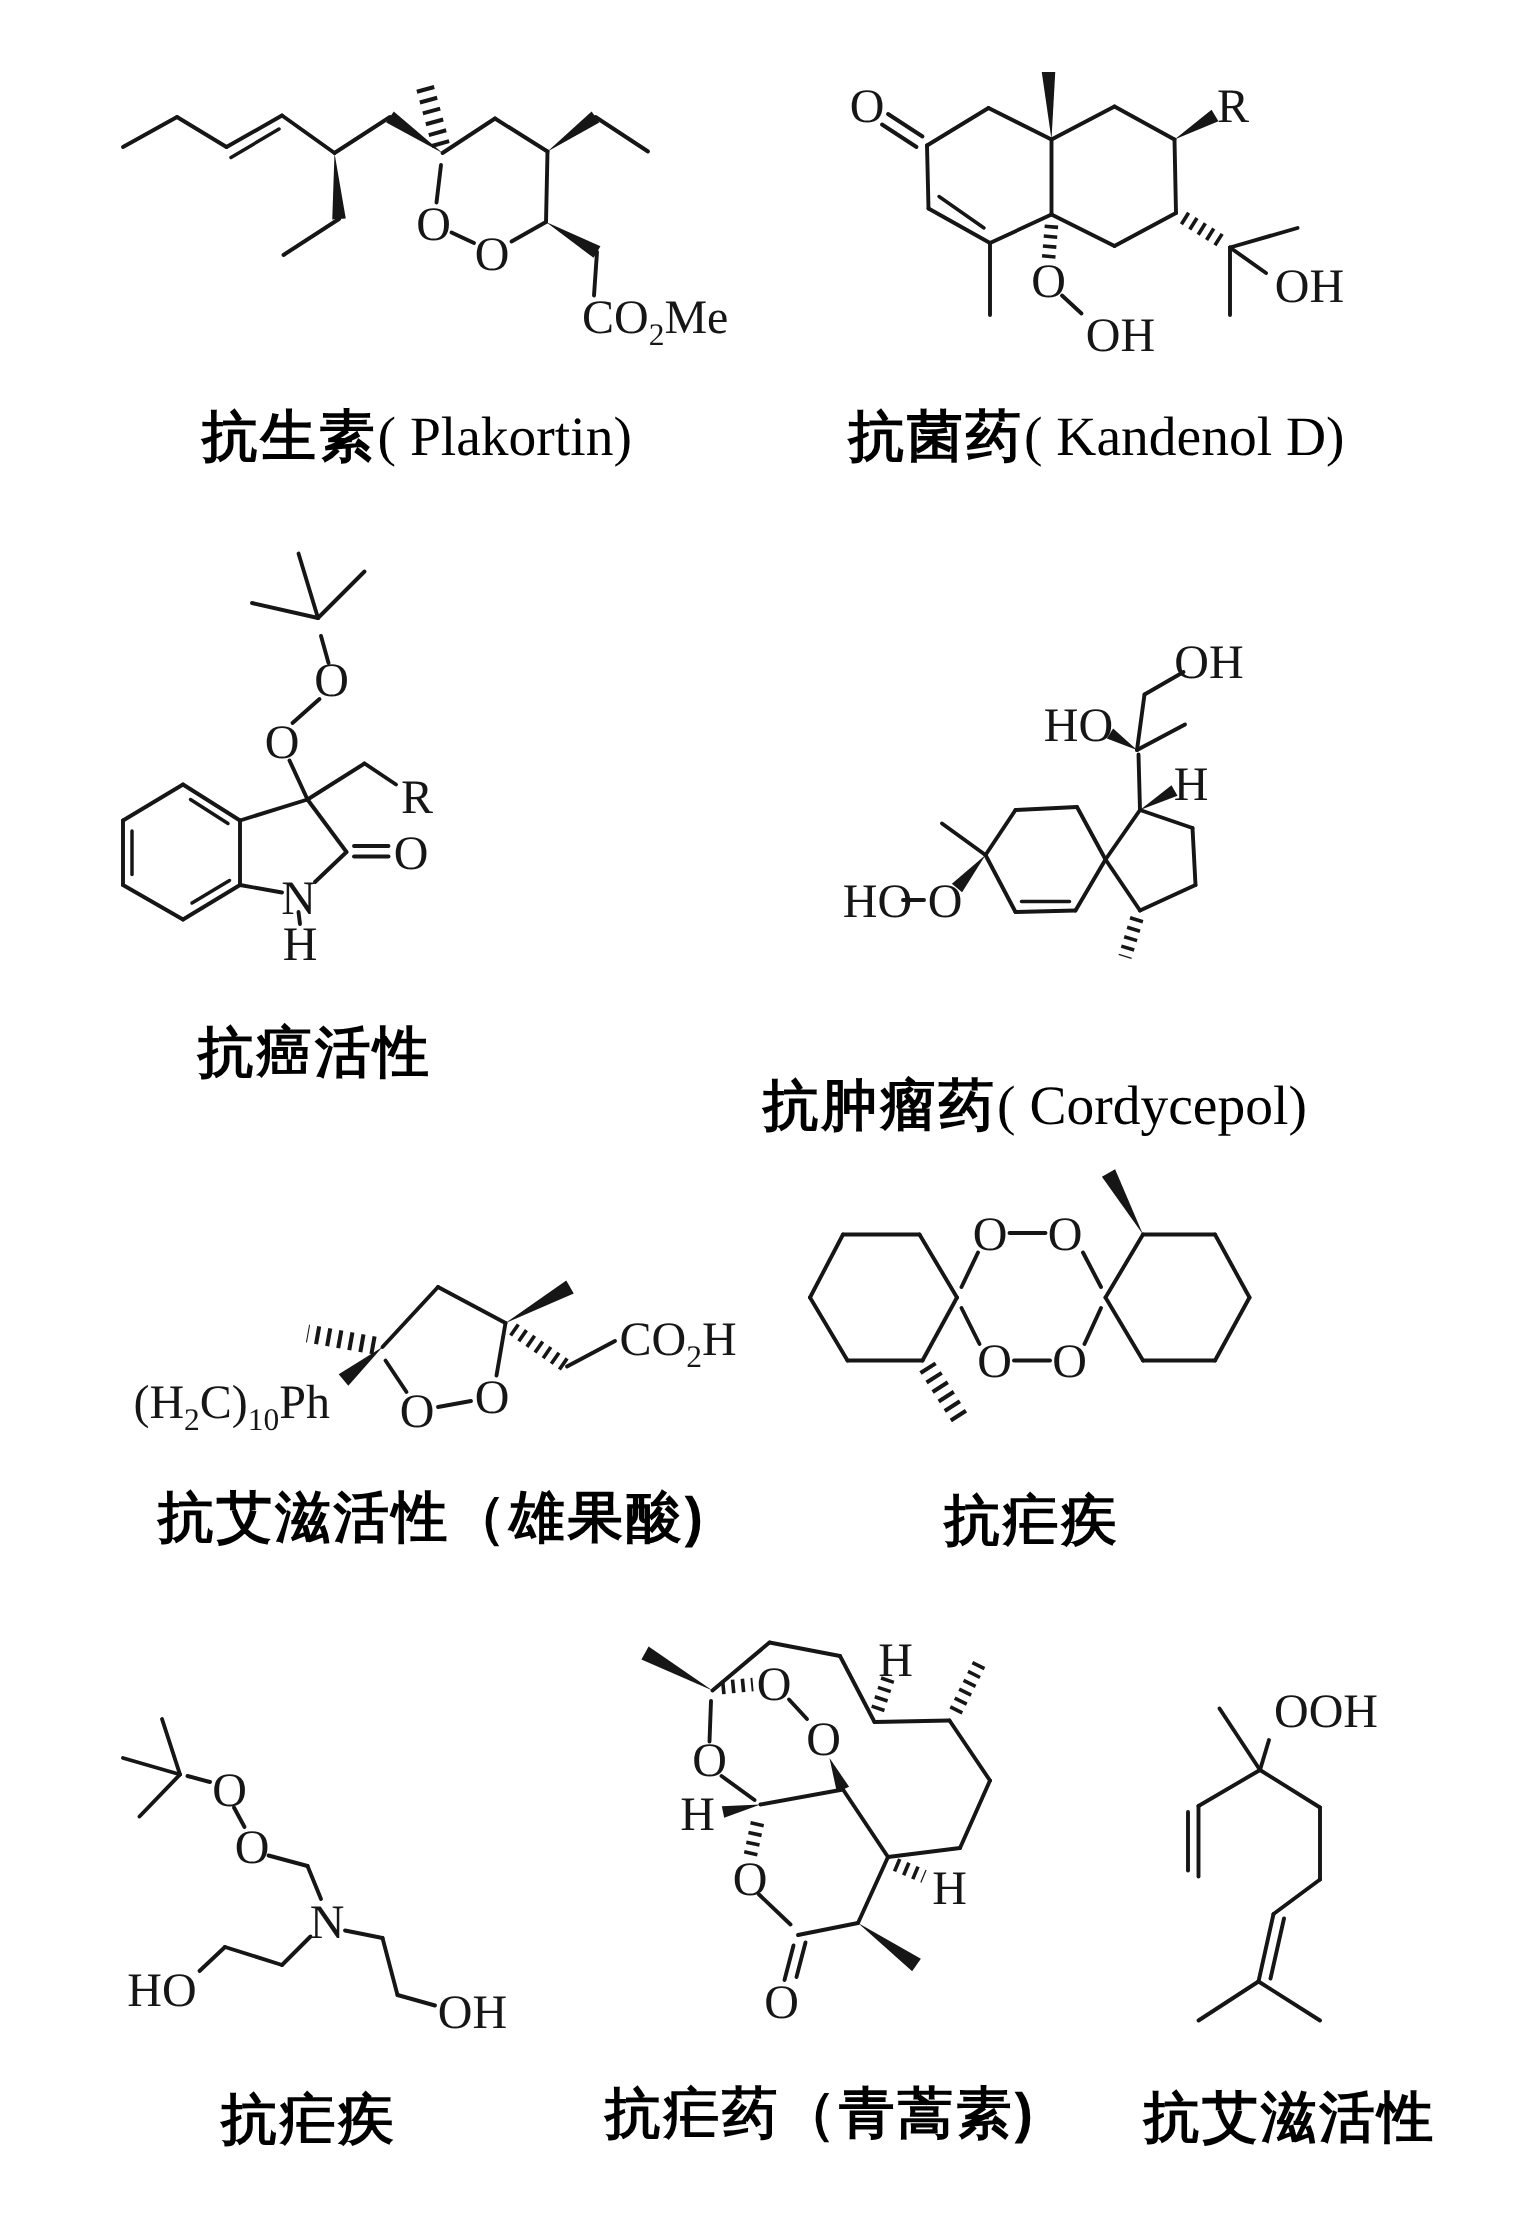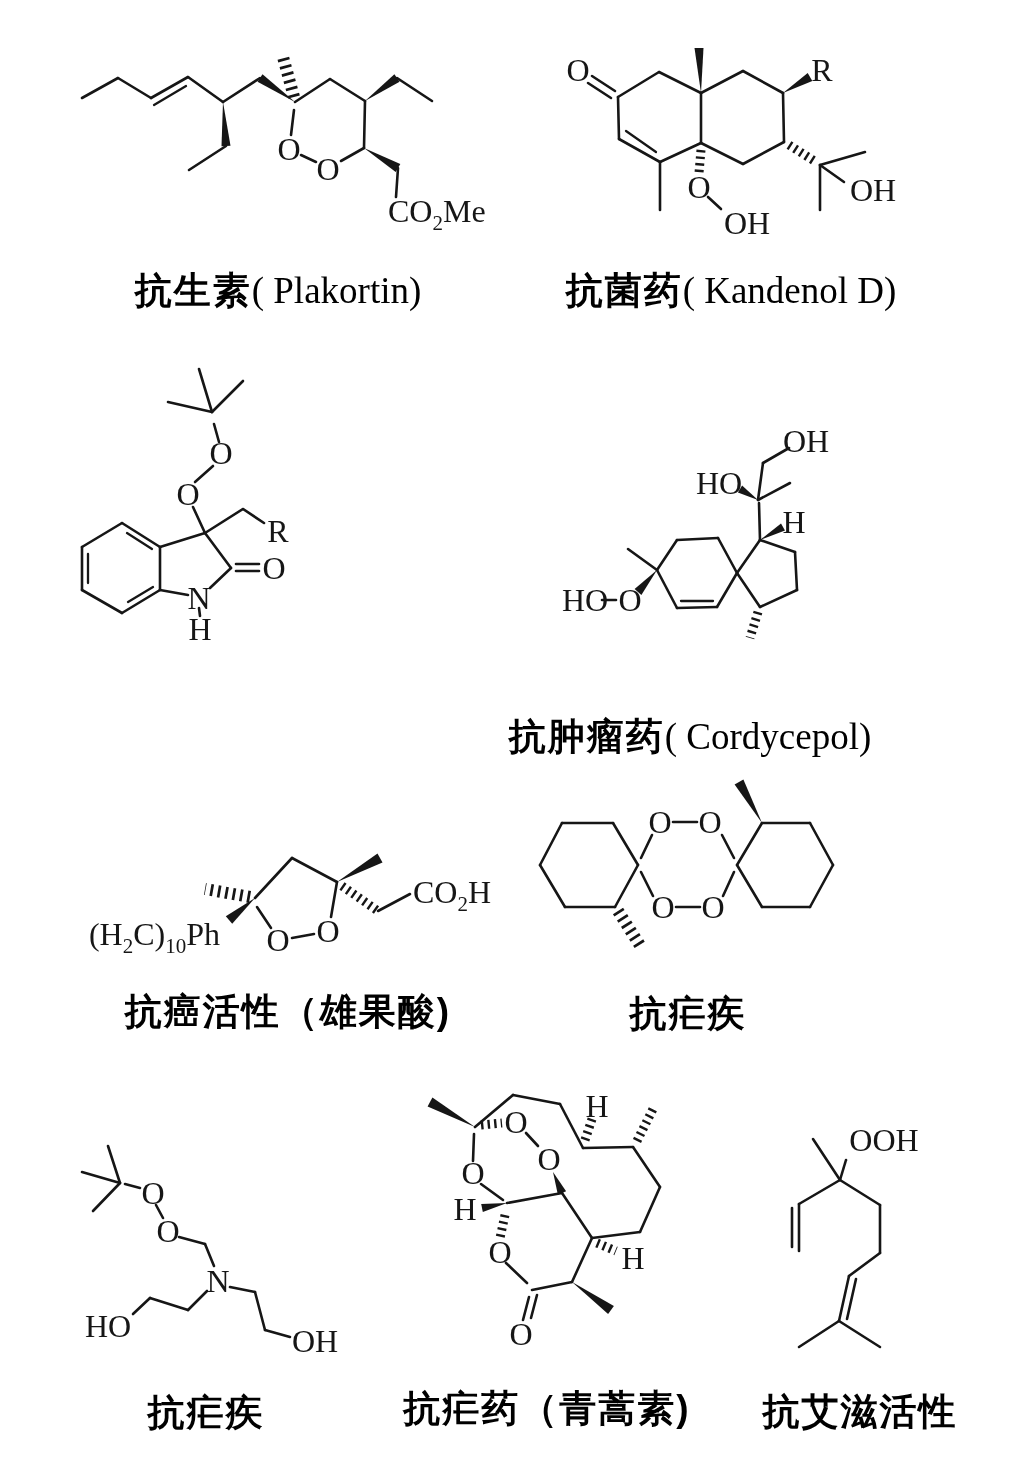--- a/index.html
+++ b/index.html
@@ -282,25 +282,28 @@
     <text x="884" y="1151" text-anchor="middle">OOH</text>
   </g>
 </svg>
 
 <div class="caption" style="left:531px;top:266px;width:400px;">
   <span class="zh">抗菌药</span><span class="latin">( Kandenol D)</span>
 </div>
 <div class="caption" style="left:78px;top:266px;width:400px;">
   <span class="zh">抗生素</span><span class="latin">( Plakortin)</span>
 </div>
+<div class="caption" style="left:60px;top:677px;width:300px;">
+  <span class="zh">抗癌活性</span><span class="latin"></span>
+</div>
 <div class="caption" style="left:490px;top:712px;width:400px;">
   <span class="zh">抗肿瘤药</span><span class="latin">( Cordycepol)</span>
 </div>
 <div class="caption" style="left:88px;top:987px;width:400px;">
-  <span class="zh">抗癌活性（雄果酸)</span><span class="latin"></span>
+  <span class="zh">抗艾滋活性（雄果酸)</span><span class="latin"></span>
 </div>
 <div class="caption" style="left:538px;top:989px;width:300px;">
   <span class="zh">抗疟疾</span><span class="latin"></span>
 </div>
 <div class="caption" style="left:56px;top:1388px;width:300px;">
   <span class="zh">抗疟疾</span><span class="latin"></span>
 </div>
 <div class="caption" style="left:710px;top:1387px;width:300px;">
   <span class="zh">抗艾滋活性</span><span class="latin"></span>
 </div>

